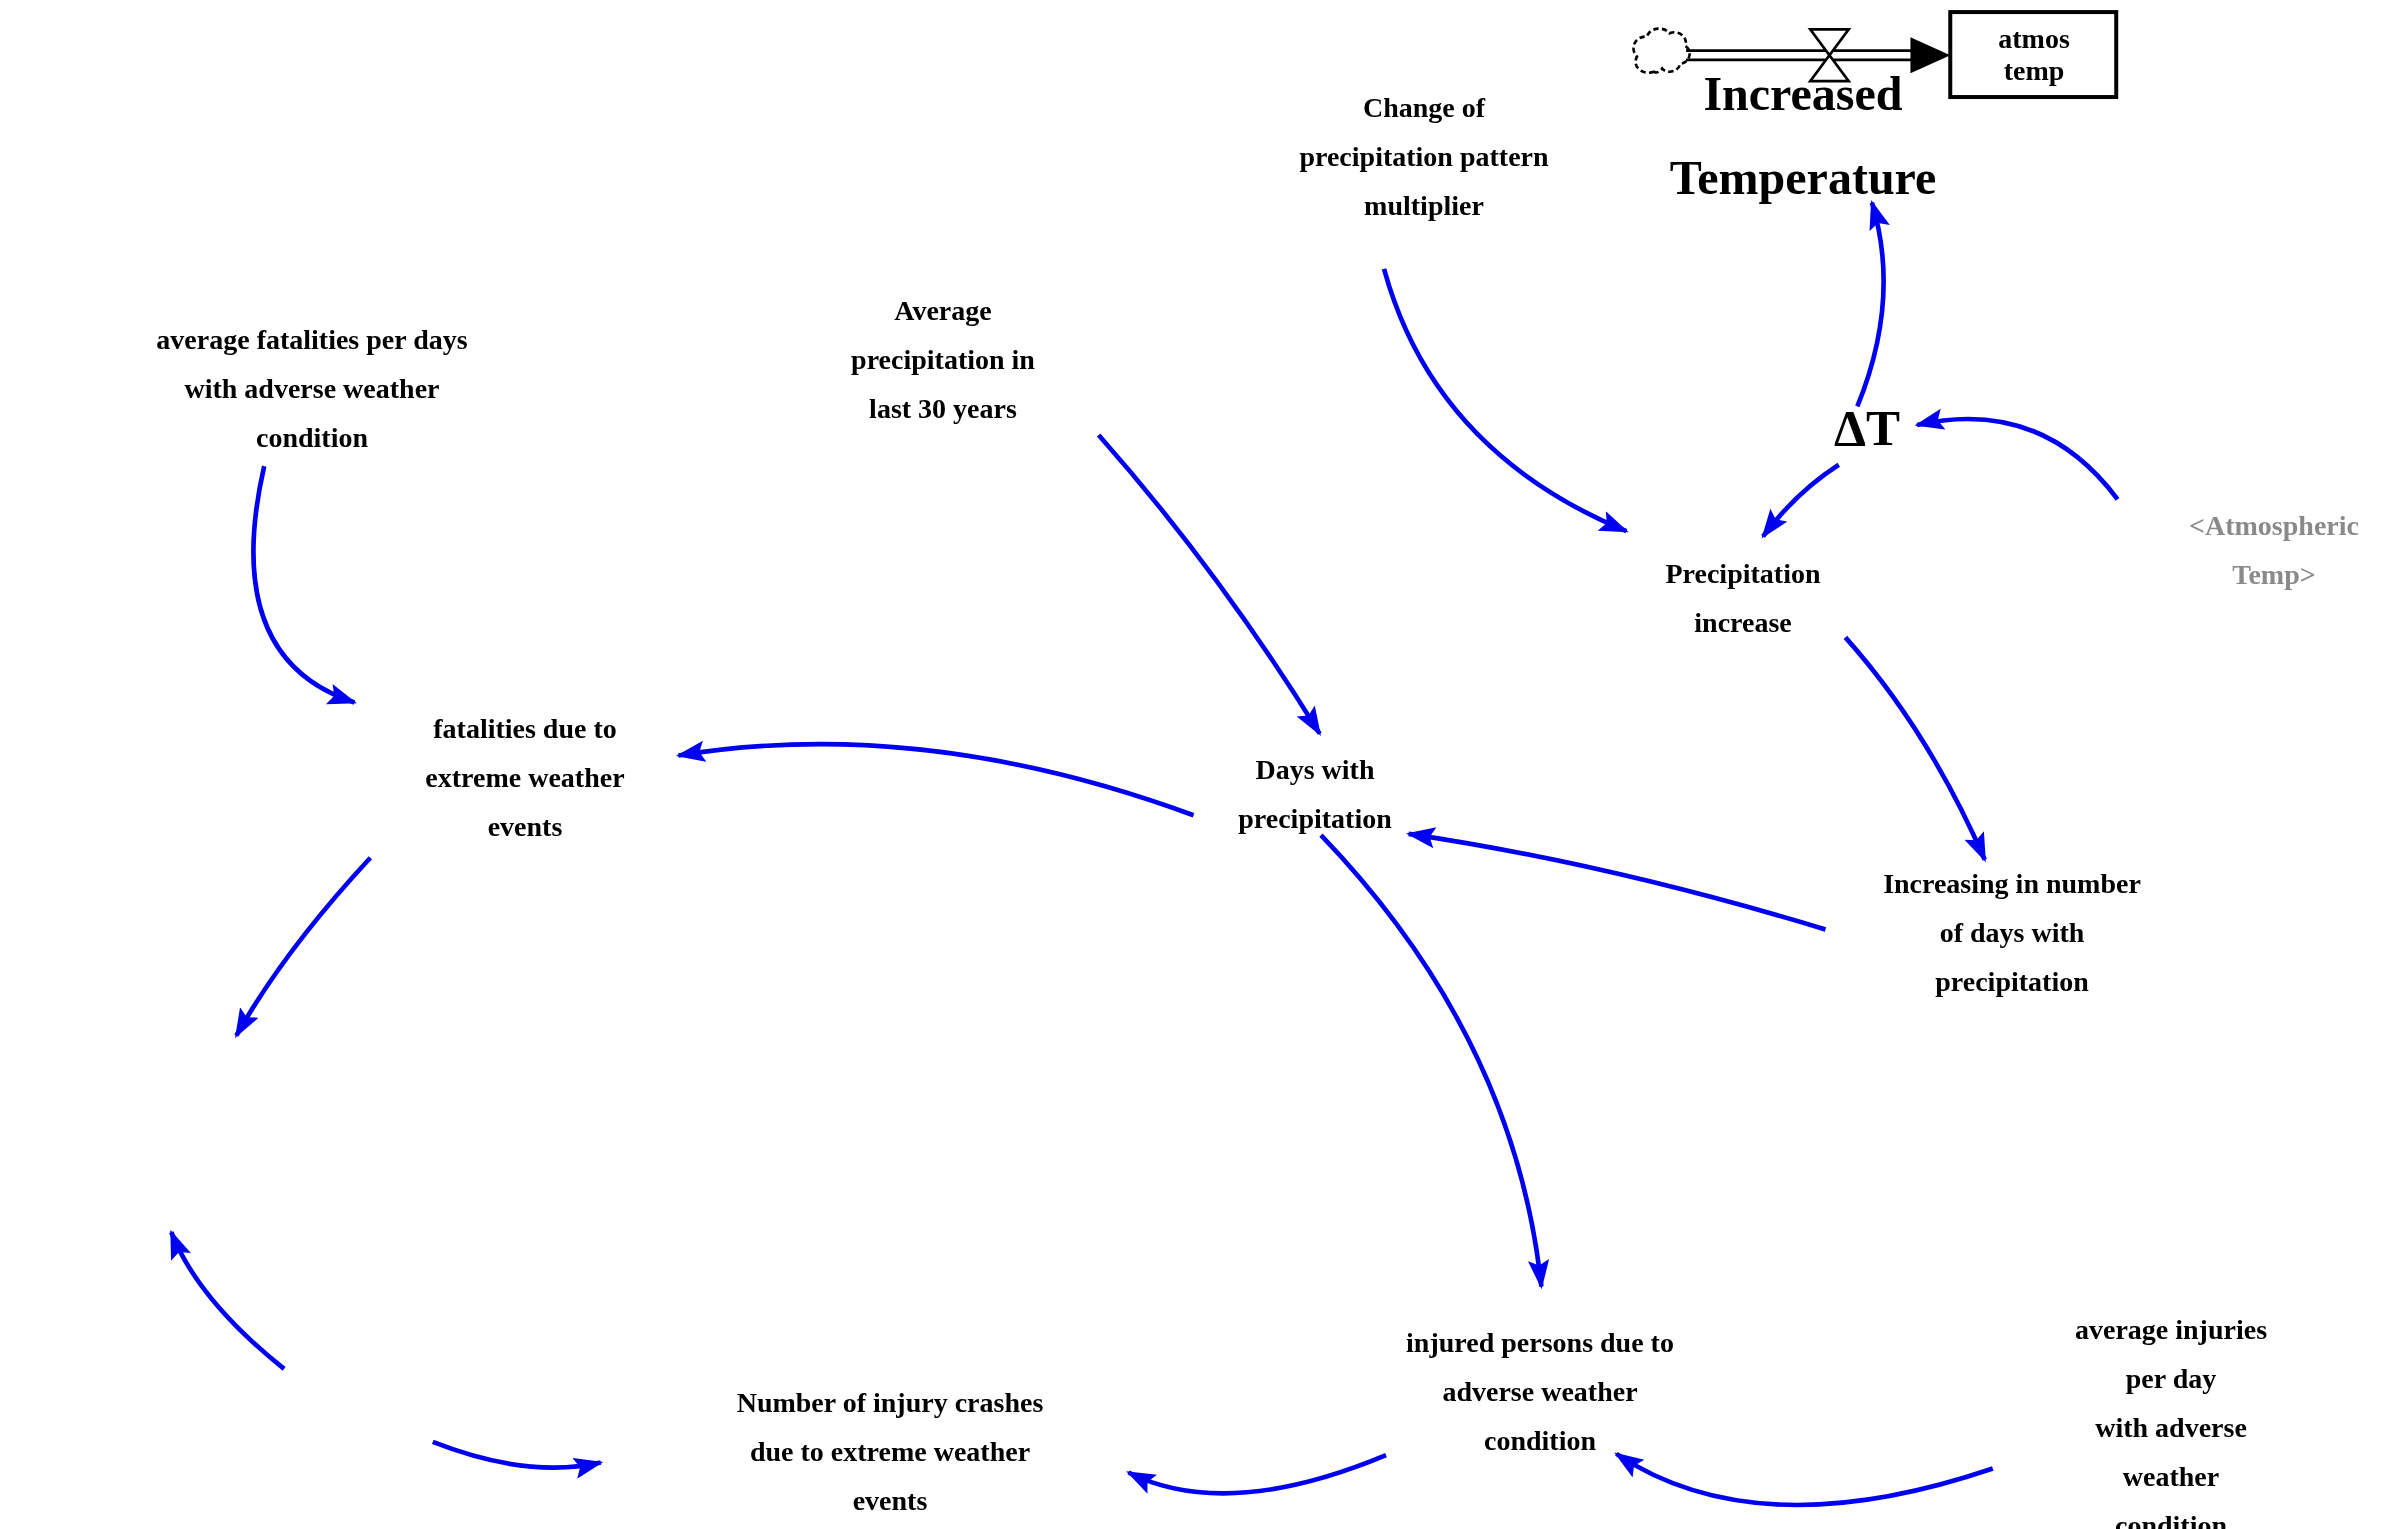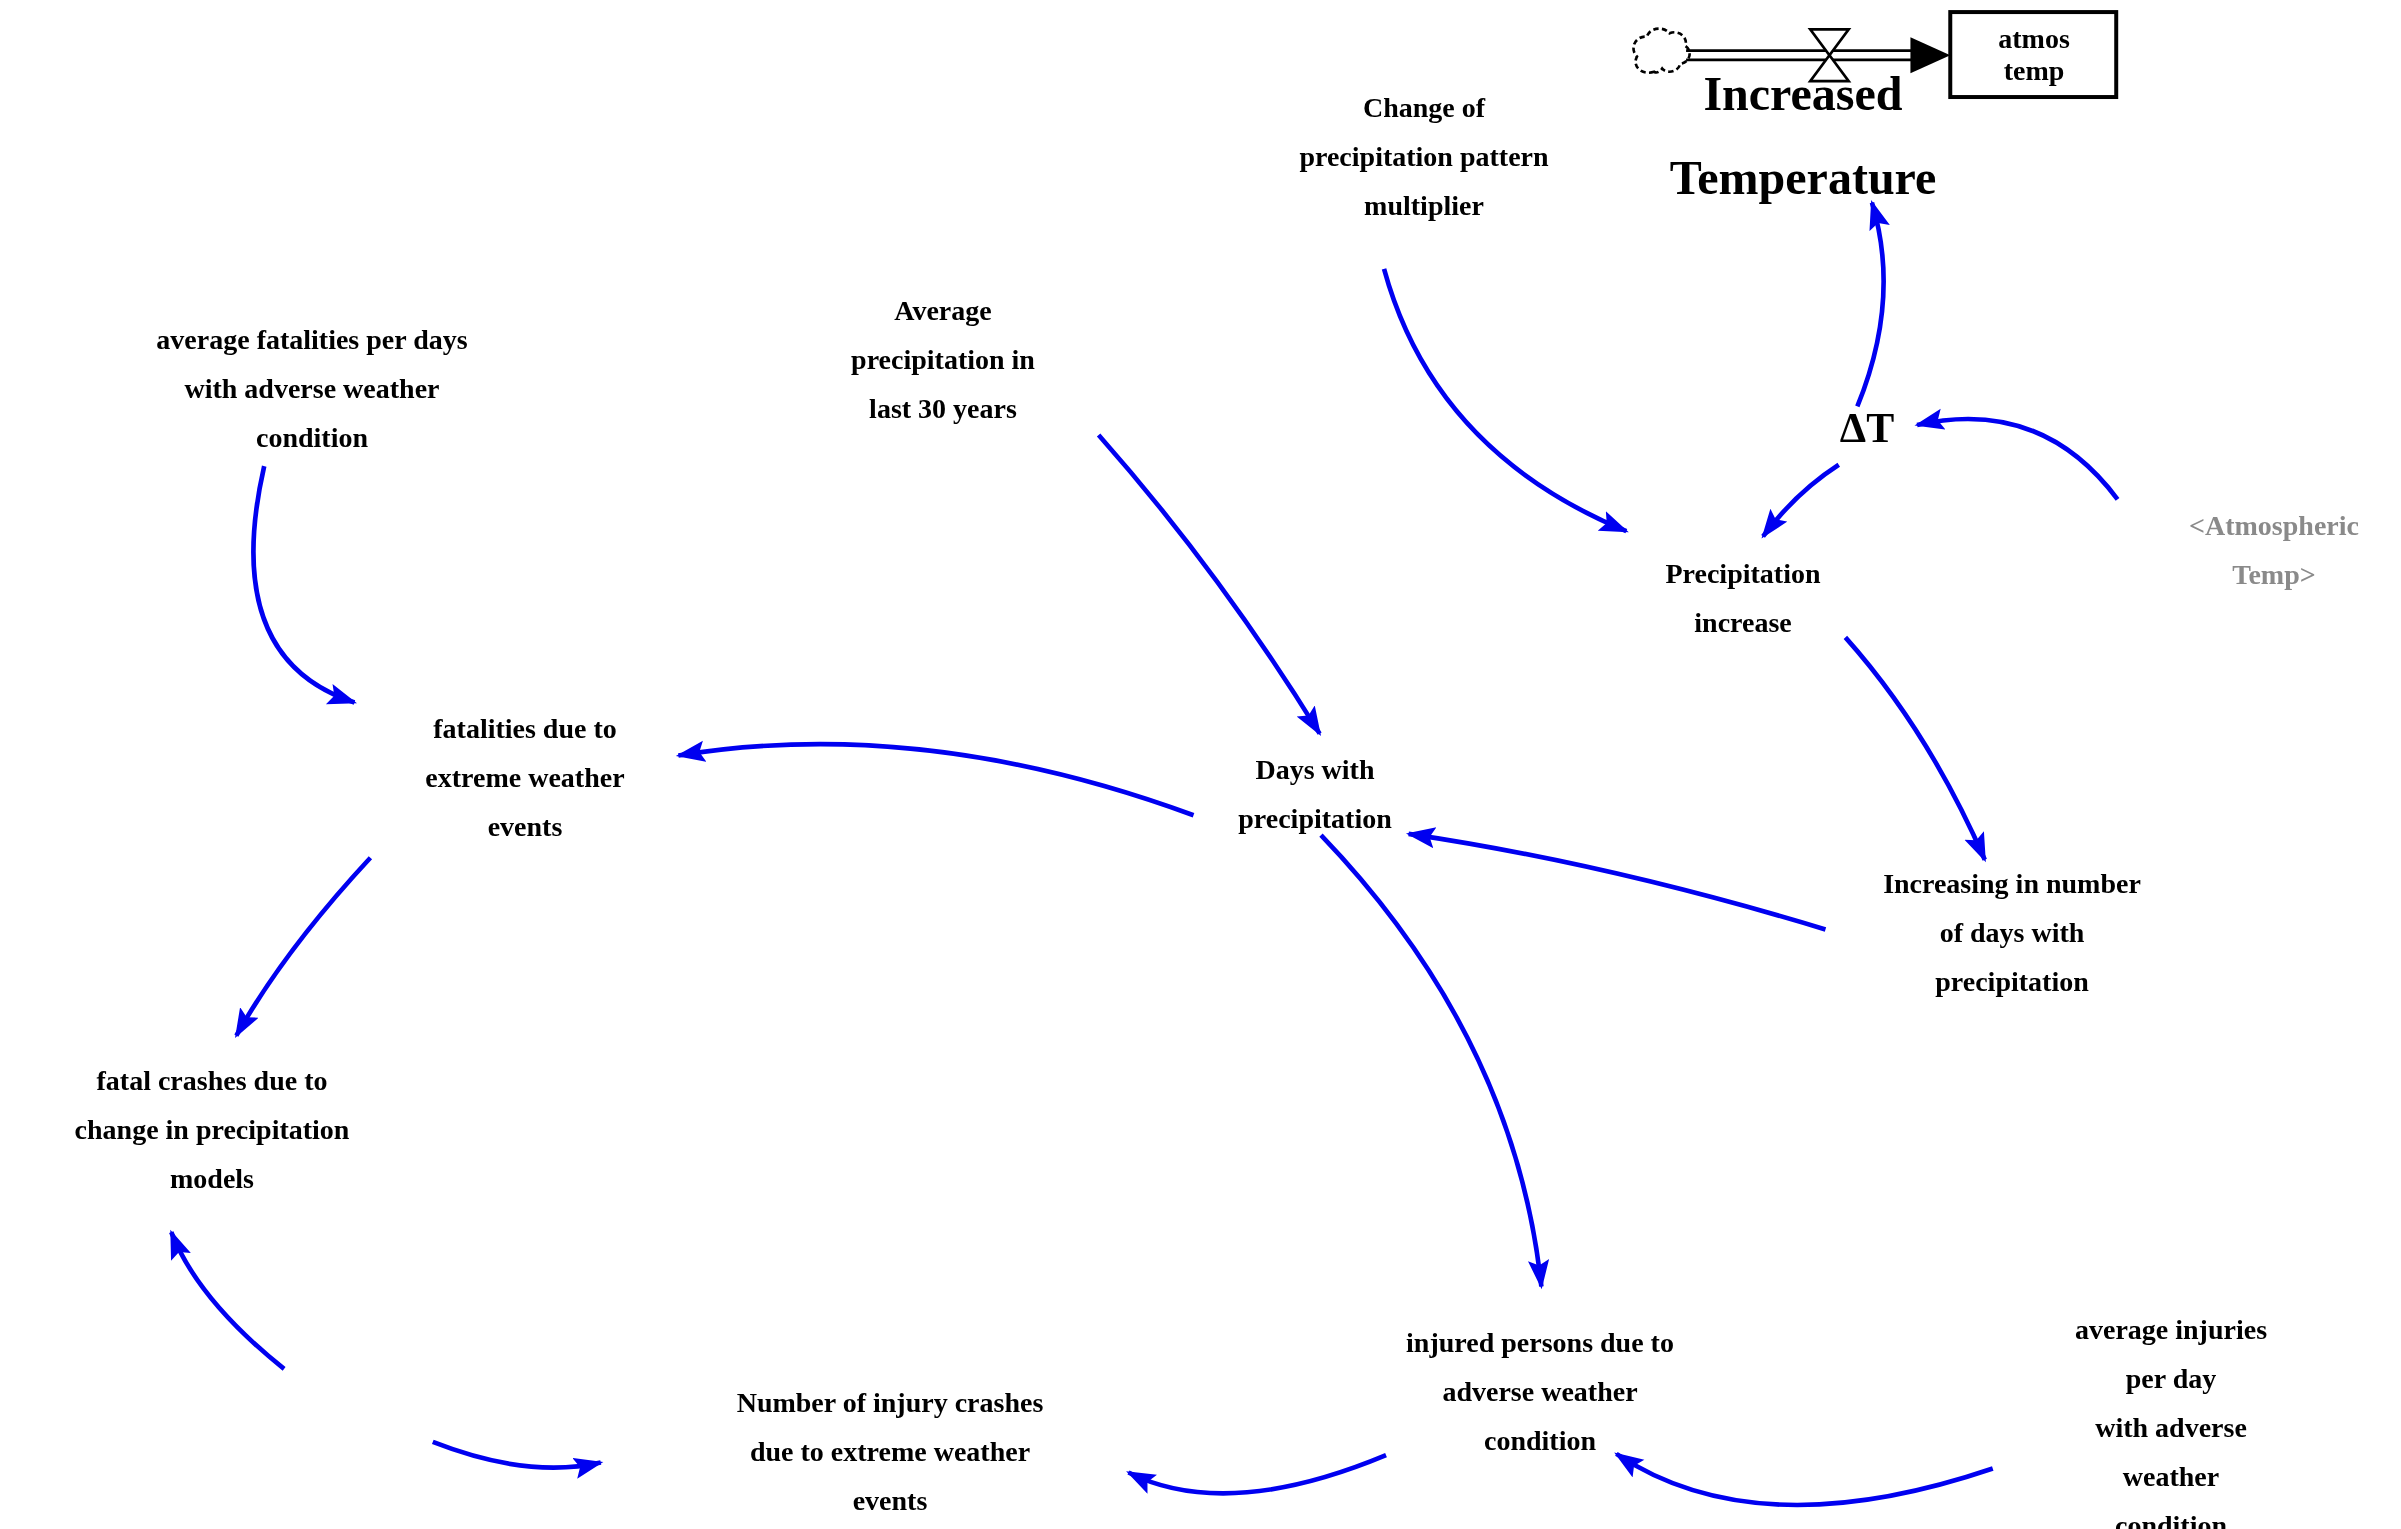--- a/index.html
+++ b/index.html
@@ -16,21 +16,21 @@
     transform:translate(-50%,-50%);
     text-align:center;
     white-space:pre-line;
     font-weight:bold;
     font-size:28px;
     line-height:1.75;
     color:#000000;
     letter-spacing:0px;
   }
   .shadow{color:#8a8a8a;}
-  .delta{font-size:42px;line-height:1.1;}
+  .delta{font-size:51px;line-height:1.1;}
   .stock-label{
     font-size:28px;
     line-height:1.15;
   }
   .flow-label{font-size:48px;}
 </style>
 </head>
 <body>
 
 <div id="canvas">
@@ -104,23 +104,20 @@
   <div class="label" style="left:1743px;top:598px;">Precipitation
 increase</div>
   <div class="label" style="left:2012px;top:932px;">Increasing in number
 of days with
 precipitation</div>
   <div class="label" style="left:1315px;top:794px;">Days with
 precipitation</div>
   <div class="label" style="left:525px;top:777px;">fatalities due to
 extreme weather
 events</div>
-  <div class="label" style="left:212px;top:1129px;">fatal crashes due to
-change in precipitation
-models</div>
   <div class="label" style="left:890px;top:1451px;">Number of injury crashes
 due to extreme weather
 events</div>
   <div class="label" style="left:1540px;top:1391px;">injured persons due to
 adverse weather
 condition</div>
   <div class="label" style="left:2171px;top:1427px;">average injuries per day
 with adverse weather
 condition</div>
 

